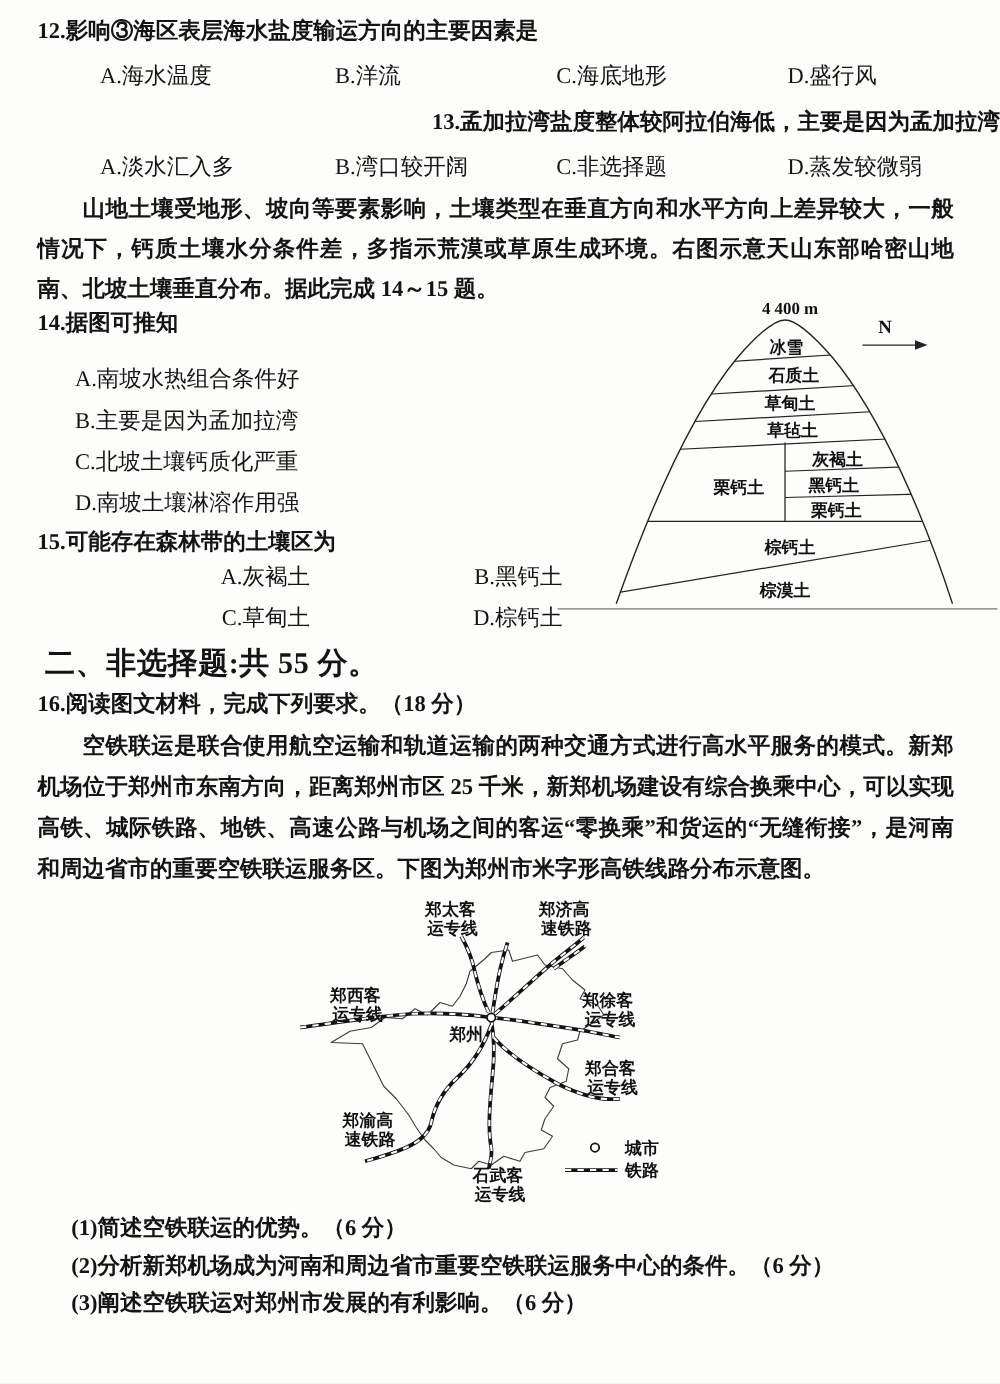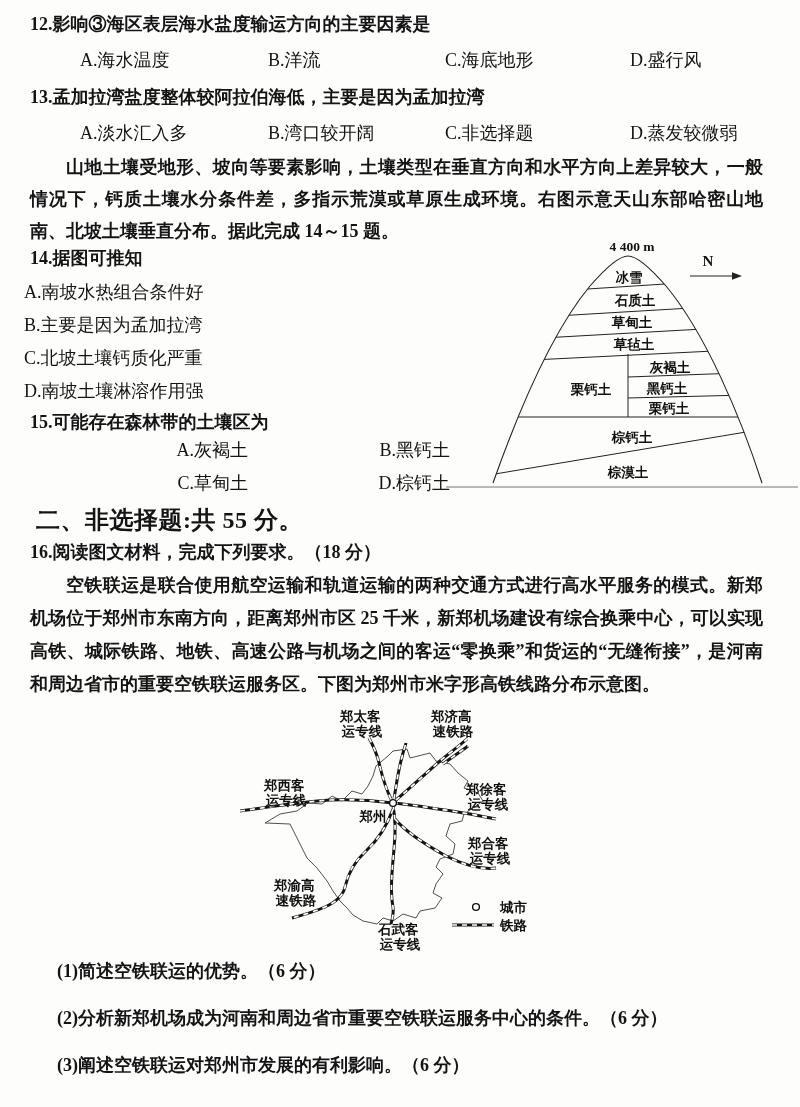--- a/index.html
+++ b/index.html
@@ -9,52 +9,52 @@
     margin:0 auto;
     background:#fdfdfc;
     color:#141414;
     font-family:"Liberation Serif","DejaVu Serif",serif;
     font-size:18px;
     overflow:hidden;
     box-sizing:border-box;
     padding-top:13px;
   }
   .stem { padding-left:30px; line-height:23px; font-weight:700; }
-  .mt14 { margin-top:14px; }
+  .mt14 { margin-top:14px;text-align:right; }
   .opt-row {
     display:grid;
     grid-template-columns:188px 177px 185px 1fr;
     padding-left:60px; line-height:23px;
     margin-top:13px;
     margin-left:20px;
   }
   .opt { white-space:nowrap; }
   .passage {
     margin-top:6px;
     padding:0 37px 0 30px;
     text-indent:2em;
     text-align:justify;
     line-height:32px;
     font-weight:700;
   }
   .passage.p16 { margin-top:5px; line-height:33px; }
   .qblock1415 { position:relative; width:450px; }
-  .opt-list { padding-left:24px; margin-top:6px; }
+  .opt-list { padding-left:60px; margin-top:17px; }
   .opt-list .opt { display:block; line-height:33px; }
   .opt-grid2 {
     display:grid; grid-template-columns:188px 1fr;
     padding-left:60px; line-height:33px;text-align:right;
   }
   .sec-heading {
     margin-top:8px; padding-left:36px;
     line-height:24px; font-size:24px; font-weight:700;
     letter-spacing:0.5px;
   }
   .q16-stem { margin-top:9px; }
-  .subq { padding-left:57px; line-height:23px; font-weight:700; margin-top:24px; }
+  .subq { padding-left:57px; line-height:23px; font-weight:700; margin-top:7px; }
   .subq.first { margin-top:9px; }
   .mountain-svg { position:absolute; left:444px; top:236px; }
   .map-svg { display:block; margin:0 0 0 240px; }
   
   .thin    { stroke:#222; stroke-width:1; fill:none; }
   .bellline{ stroke:#222; stroke-width:1.1; fill:none; }
   .ground  { stroke:#777; stroke-width:1; }
   .dlabel  { font-family:"Liberation Serif","DejaVu Serif",serif; font-size:13.5px; font-weight:600; fill:#111; }
   .boundary{ stroke:#3c3c3c; stroke-width:0.9; fill:none; stroke-linejoin:round; }
   .railbase{ stroke:#141414; stroke-width:3; fill:none; stroke-linecap:butt; }

